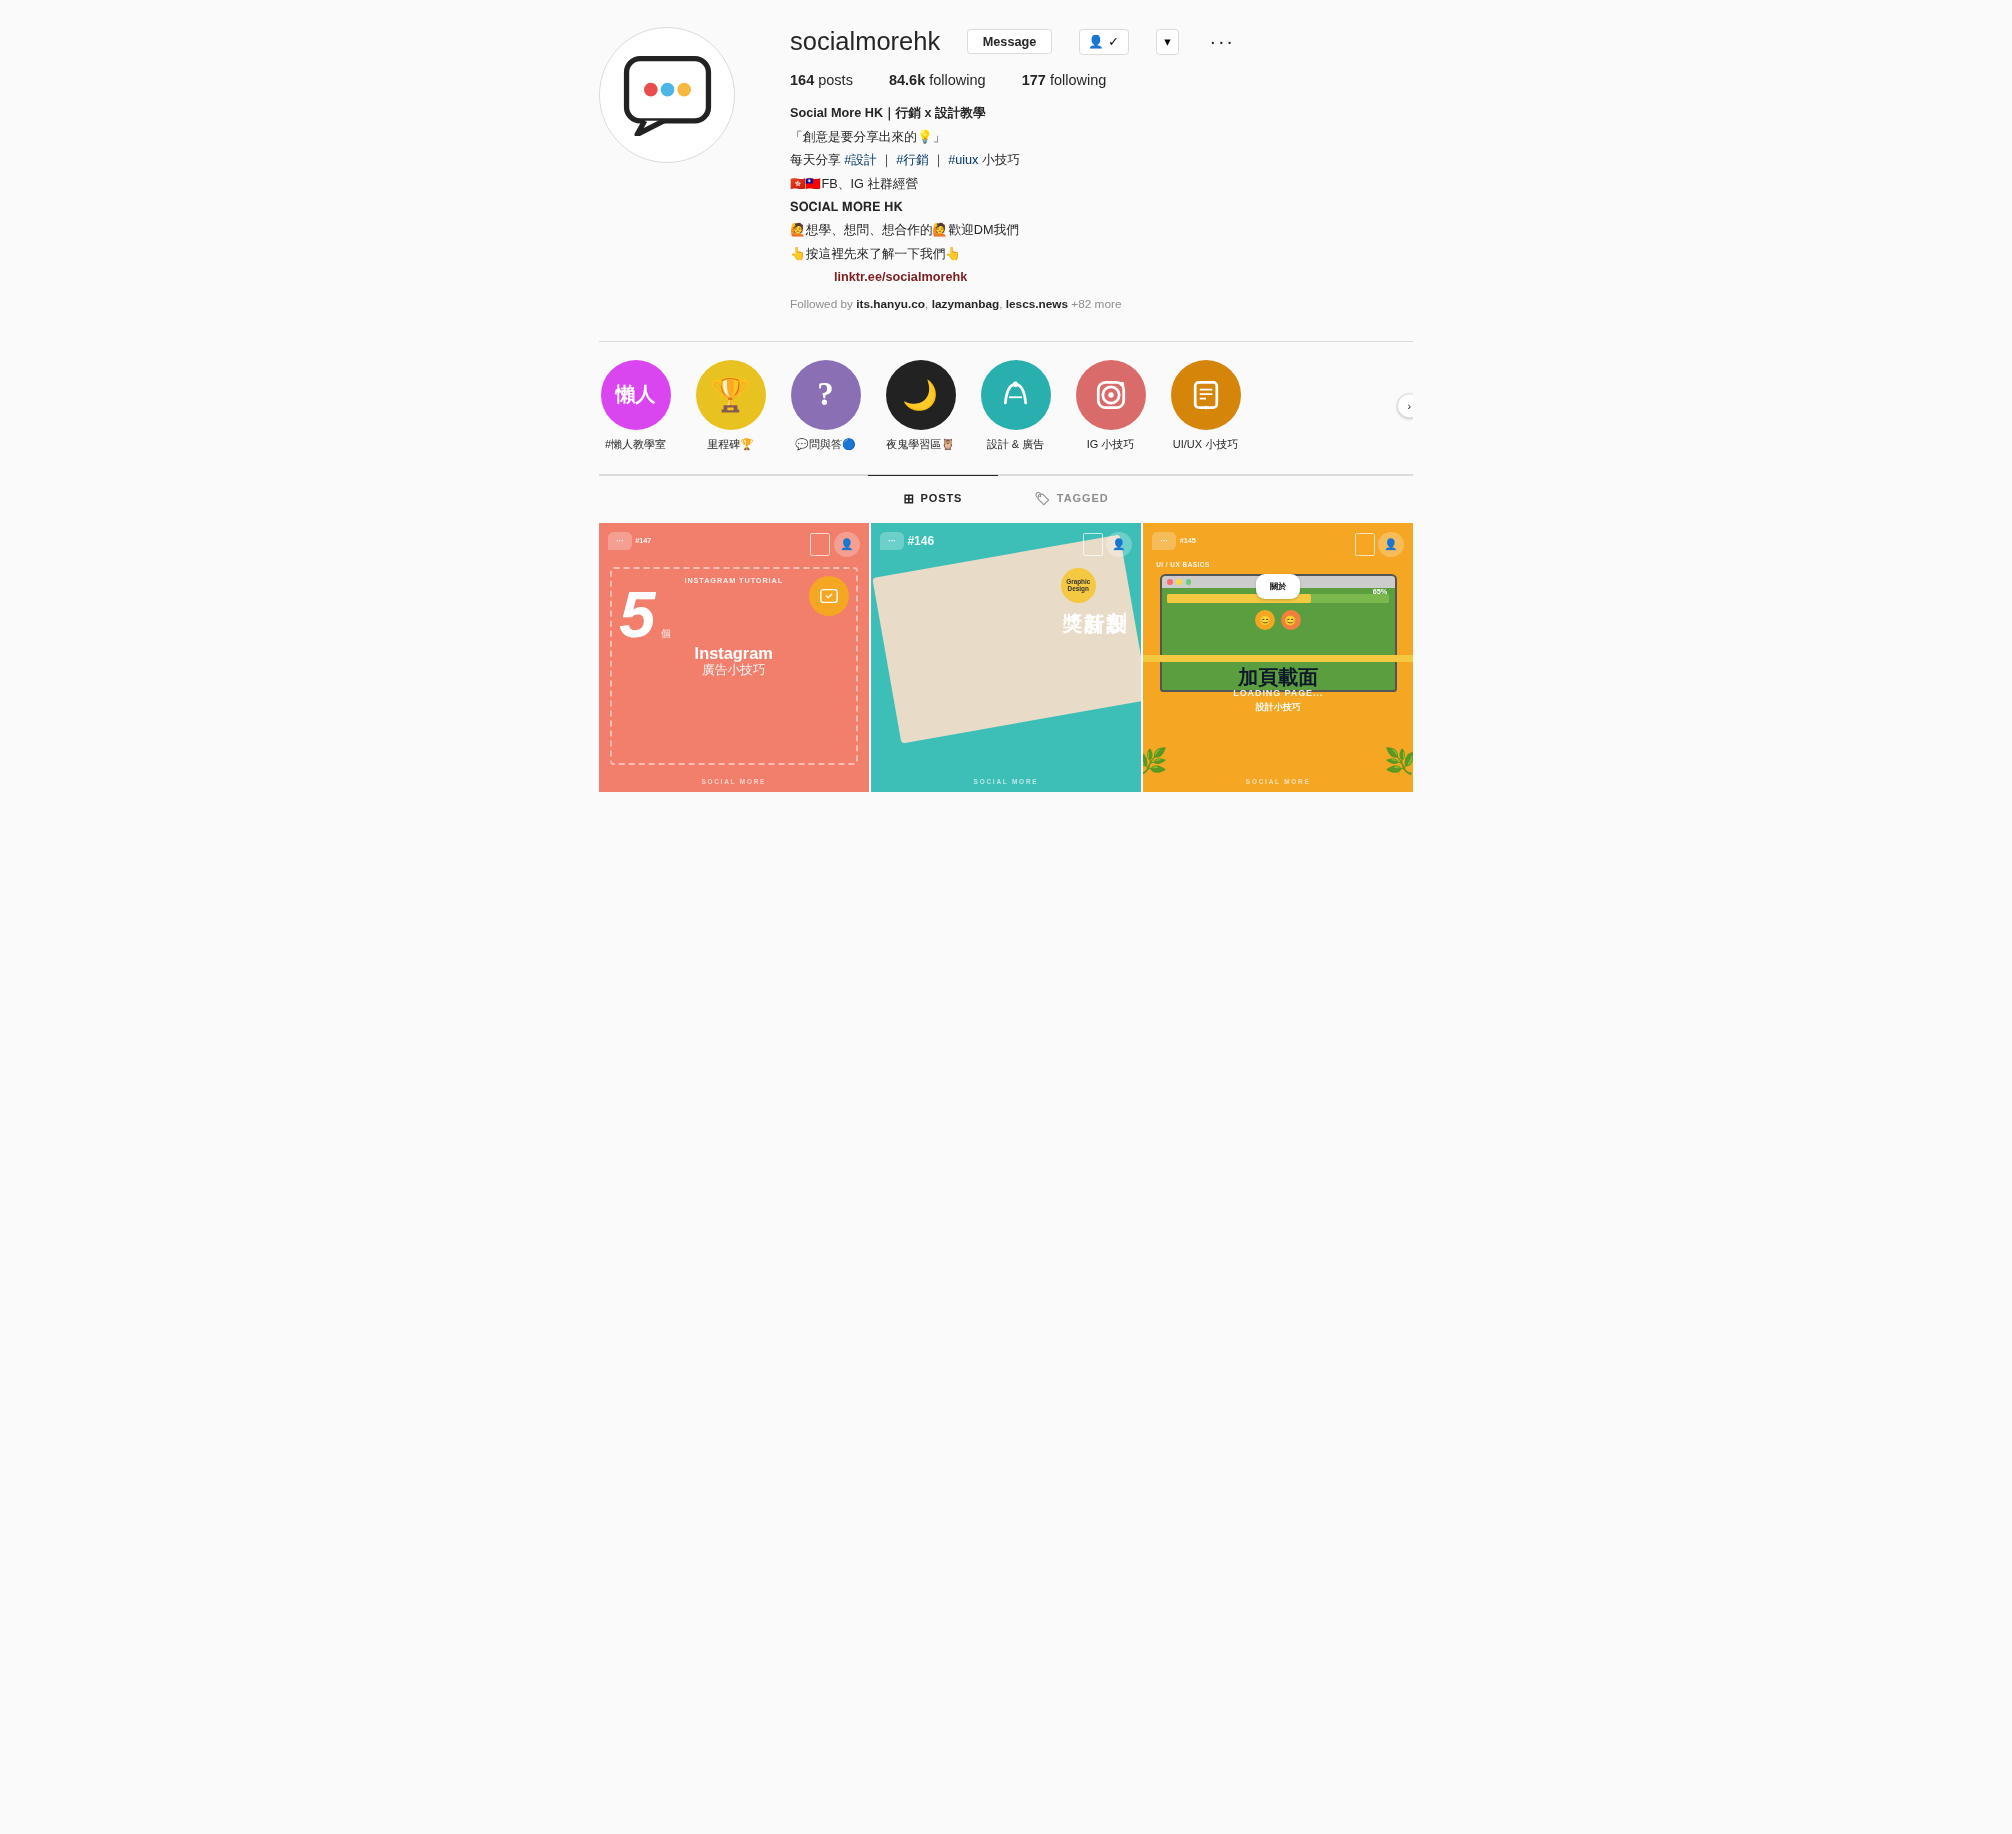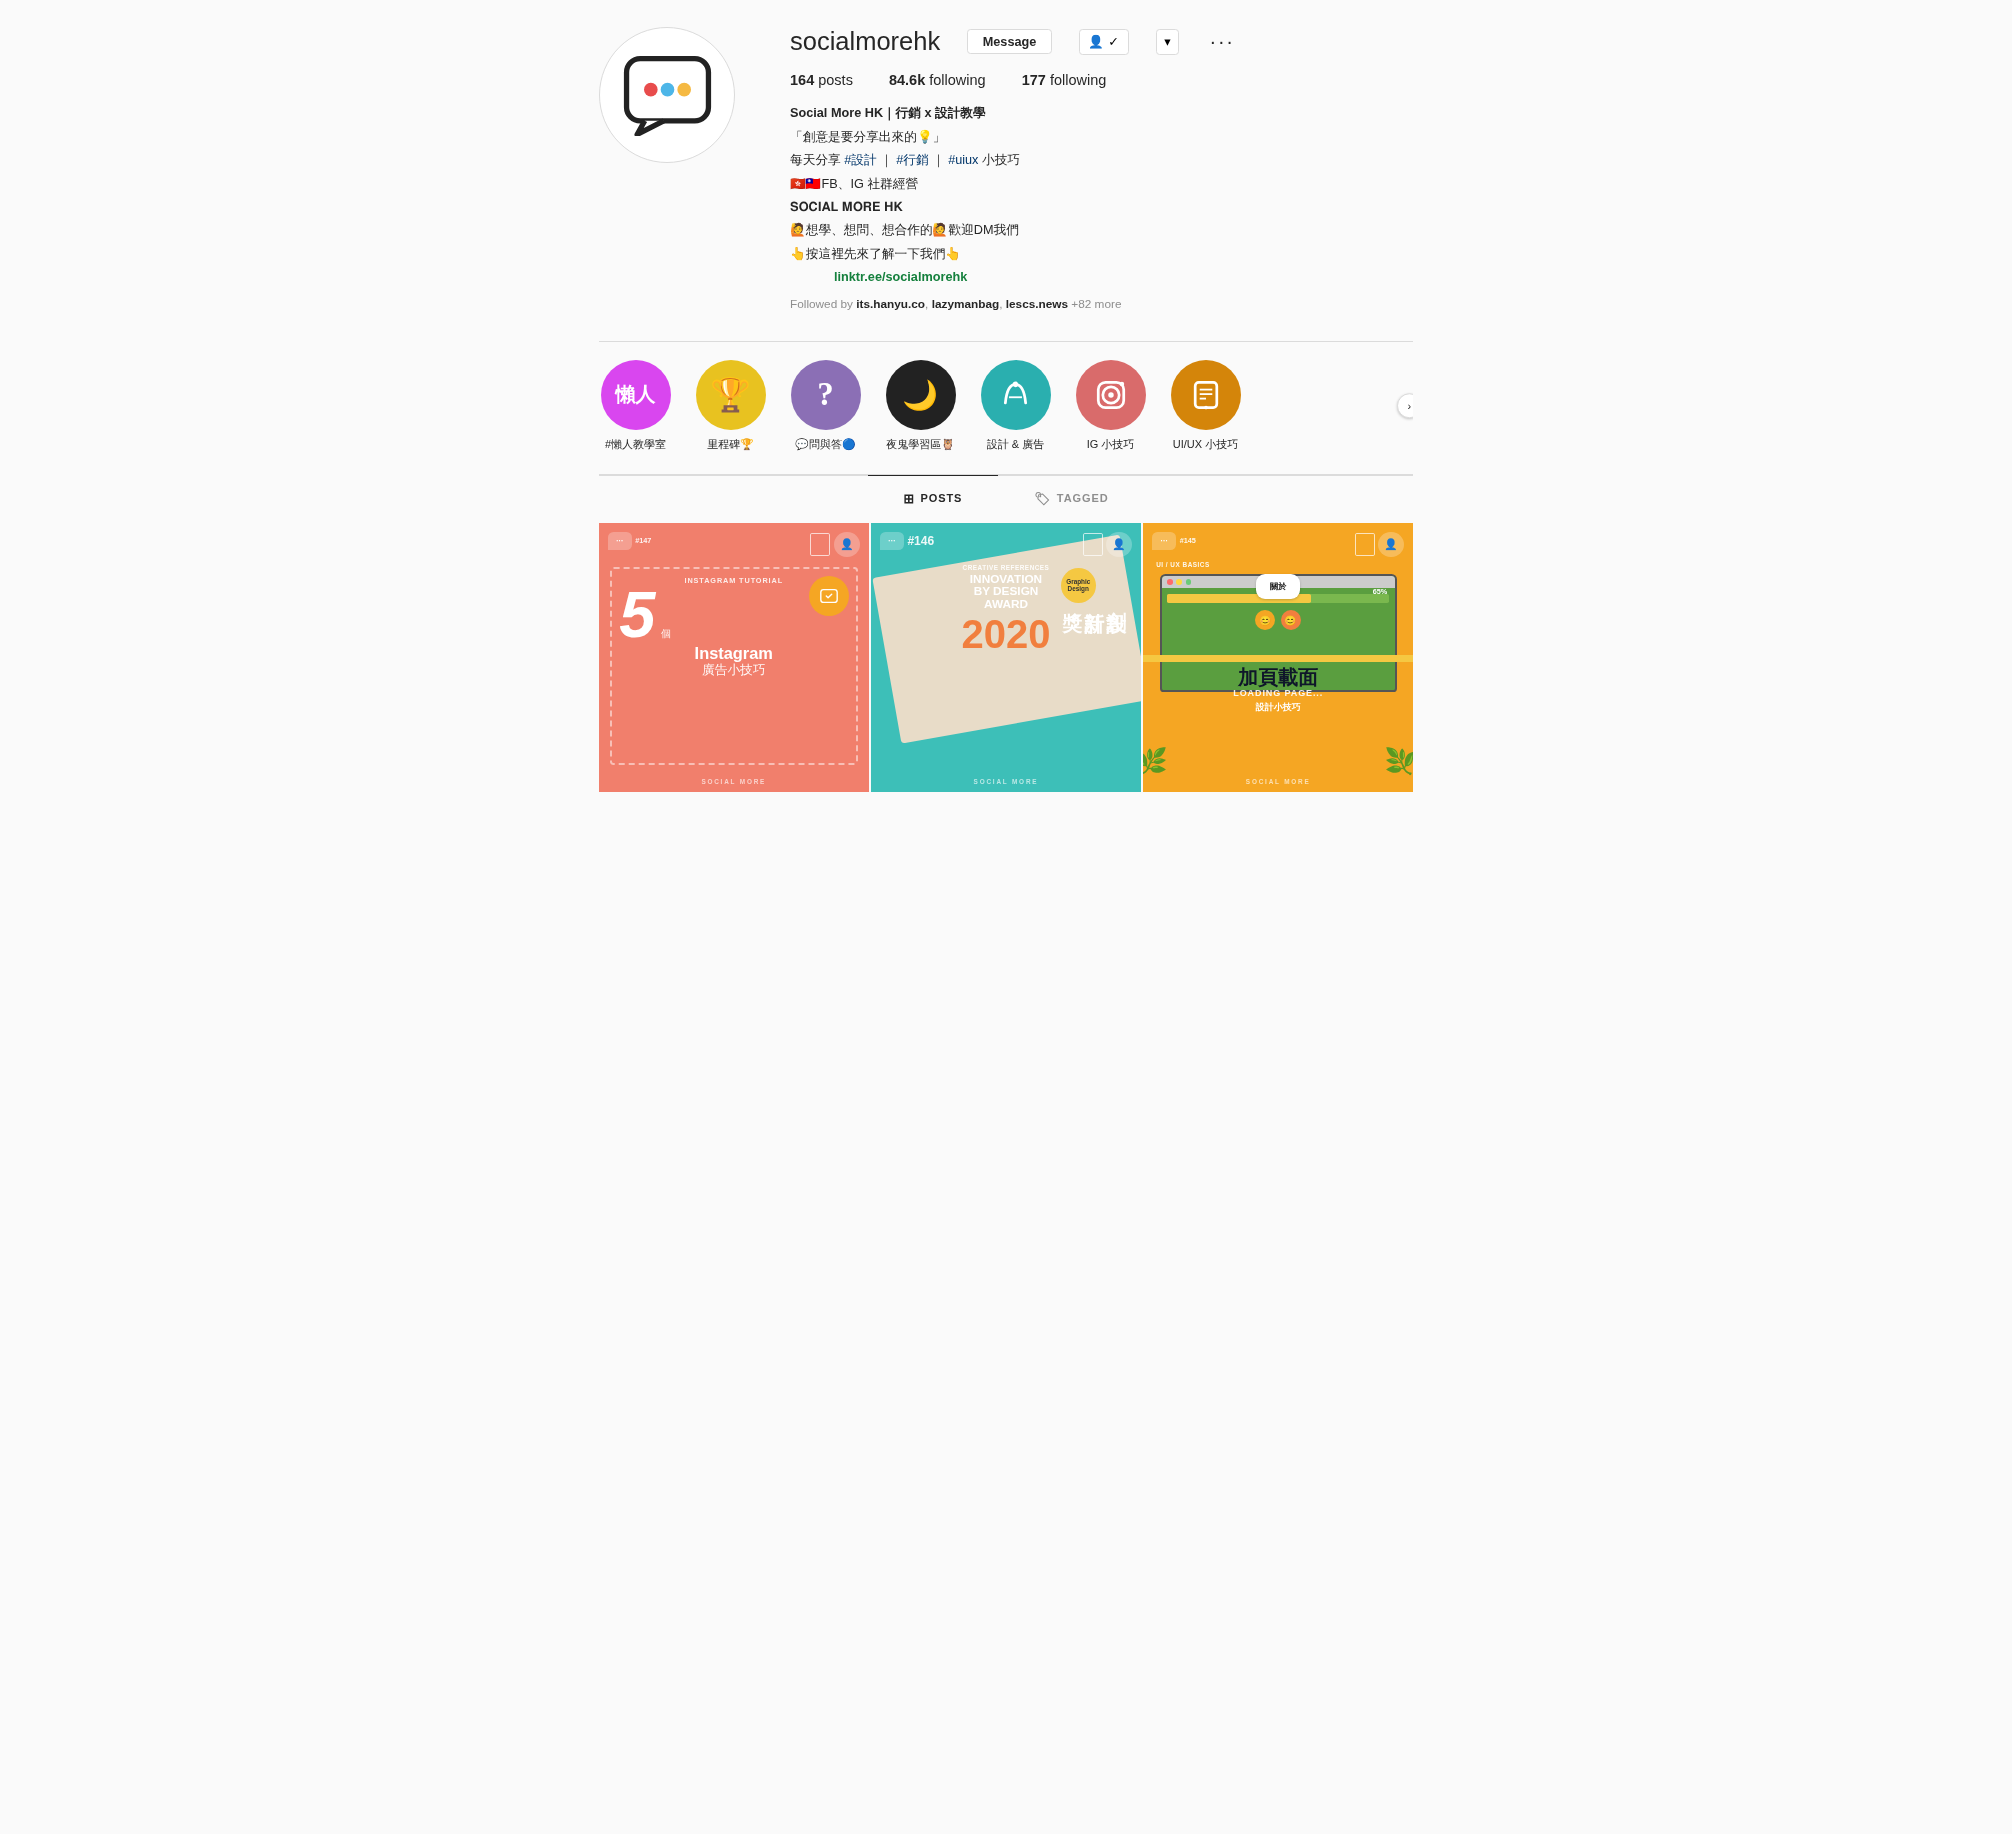--- a/index.html
+++ b/index.html
@@ -140,21 +140,21 @@
       margin-bottom: 3.6px;
     }
 
     .bio-line {
       font-size: 12.7px;
       color: #262626;
       margin-bottom: 1.8px;
     }
 
     .bio-link {
-      color: #15803d;
+      color: #7f1d1d;
       text-decoration: none;
       font-size: 12.7px;
       font-weight: 600;
       padding-left: 44px;
     }
 
     .followed-by {
       color: #8e8e8e;
       font-size: 11.8px;
       margin-top: 7.3px;
@@ -536,25 +536,20 @@
               <span style="font-size:12px;color:rgba(255,255,255,0.9);font-weight:600;">#146</span>
             </div>
             <div style="display:flex;align-items:center;gap:3.6px;">
               <div style="width:20px;height:23px;border:1.8px solid rgba(255,255,255,0.7);border-radius:1.8px;"></div>
               <div style="width:25.5px;height:25.5px;border-radius:50%;background:rgba(255,255,255,0.25);display:flex;align-items:center;justify-content:center;font-size:11px;">👤</div>
             </div>
           </div>
 
           <div style="position:absolute;top:32px;left:13.6px;right:4.5px;height:168px;background:#e8dcc8;border-radius:3.6px;transform:rotate(-10deg);z-index:1;"></div>
 
-          <div style="position:absolute;top:41px;left:12.7px;right:12.7px;z-index:2;">
-            <div style="font-size:6.4px;color:rgba(255,255,255,0.9);letter-spacing:0.5px;margin-bottom:1.8px;">CREATIVE REFERENCES</div>
-            <div style="font-size:11.8px;font-weight:900;color:#fff;line-height:1.1;text-transform:uppercase;">INNOVATION<br>BY DESIGN<br>AWARD</div>
-            <div style="font-size:40px;font-weight:900;color:#f17f3e;line-height:0.95;margin-top:3.6px;">2020</div>
-          </div>
 
           <div style="position:absolute;top:73px;right:12.7px;z-index:3;font-size:20px;font-weight:900;color:#fff;writing-mode:vertical-rl;line-height:1.1;">設創<br>計新<br>獎</div>
 
           <div style="position:absolute;top:45px;right:45px;z-index:4;width:35px;height:35px;background:#f5c842;border-radius:50%;display:flex;align-items:center;justify-content:center;font-size:6.4px;font-weight:700;color:#333;text-align:center;line-height:1.1;">Graphic<br>Design</div>
 
           <div style="position:absolute;bottom:7.3px;left:0;right:0;text-align:center;font-size:6.4px;color:rgba(255,255,255,0.65);letter-spacing:1.8px;z-index:5;">SOCIAL MORE</div>
         </div>
       </div>
     </div>
 

